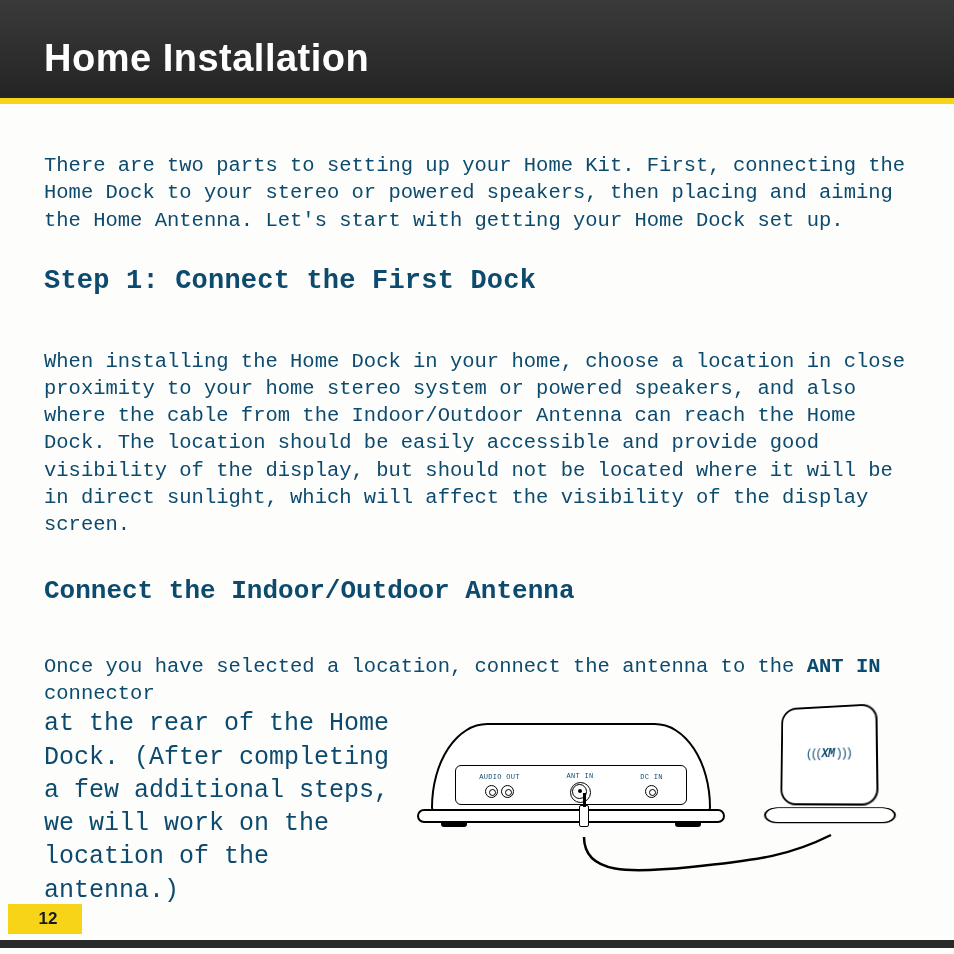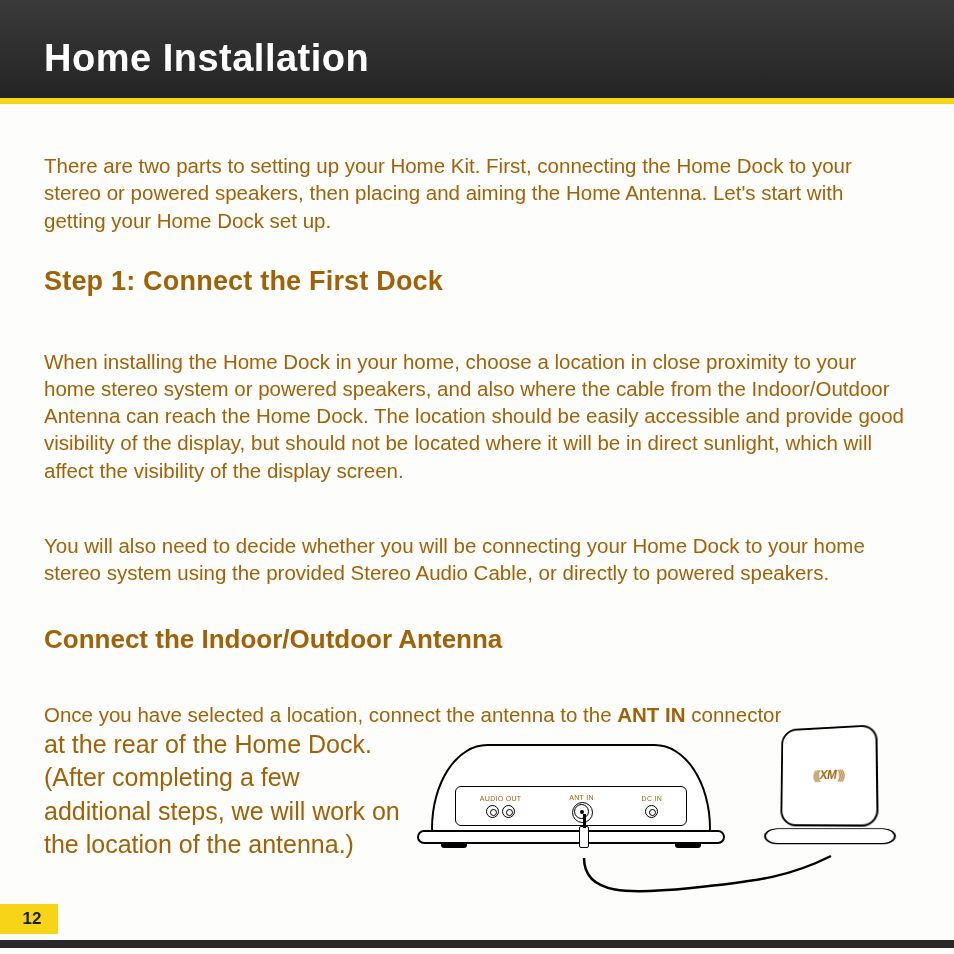--- a/index.html
+++ b/index.html
@@ -24,21 +24,22 @@
     color: #fff;
     font-size: 38px;
     font-weight: 700;
     letter-spacing: 0.5px;
     margin-top: 18px;
   }
   .content {
     padding: 48px 48px 0 44px;
     font-size: 20.5px;
     line-height: 1.33;
-    color: #a16207;
+    color: #0c4a6e;
+    font-family: Liberation Mono, monospace;
   }
   .intro { margin-bottom: 30px; }
   h2.step {
     font-size: 27px;
     font-weight: 700;
     margin-bottom: 10px;
     letter-spacing: 0.2px;
   }
   .step-body p { margin-bottom: 20px; margin-top: 48px; }
   h3.sub {
@@ -176,22 +177,22 @@
   }
   
   .footer-stripe {
     position: absolute;
     left: 0; bottom: 6px;
     width: 100%; height: 8px;
     background: #2a2a2a;
   }
   .page-num {
     position: absolute;
-    left: 0; bottom: 20px;
-    width: 58px; height: 30px;
+    left: 8px; bottom: 20px;
+    width: 74px; height: 30px;
     background: #f7d417;
     color: #1a1a1a;
     font-weight: 700;
     font-size: 17px;
     display: flex; align-items: center; justify-content: center;
     padding-left: 6px;
   }
   .clearfix::after { content: ""; display: table; clear: both; }
 </style>
 </head>
@@ -200,21 +201,20 @@
 <div class="header-bar">
   <h1>Home Installation</h1>
 </div>
 
 <div class="content">
   <p class="intro">There are two parts to setting up your Home Kit. First, connecting the Home Dock to your stereo or powered speakers, then placing and aiming the Home Antenna. Let's start with getting your Home Dock set up.</p>
 
   <h2 class="step">Step 1: Connect the First Dock</h2>
   <div class="step-body">
     <p>When installing the Home Dock in your home, choose a location in close proximity to your home stereo system or powered speakers, and also where the cable from the Indoor/Outdoor Antenna can reach the Home Dock. The location should be easily accessible and provide good visibility of the display, but should not be located where it will be in direct sunlight, which will affect the visibility of the display screen.</p>
-    <p>You will also need to decide whether you will be connecting your Home Dock to your home stereo system using the provided Stereo Audio Cable, or directly to powered speakers.</p>
   </div>
 
   <h3 class="sub">Connect the Indoor/Outdoor Antenna</h3>
 
   <div class="antenna-block clearfix">
     <p class="antenna-text-first">
       <span>Once you have selected a location, connect the antenna to the </span><span class="bold">ANT IN</span><span> connector</span>
     </p>
     <div class="antenna-wrap clearfix">
       <div class="antenna-aside">at the rear of the Home Dock. (After completing a few additional steps, we will work on the location of the antenna.)</div>

